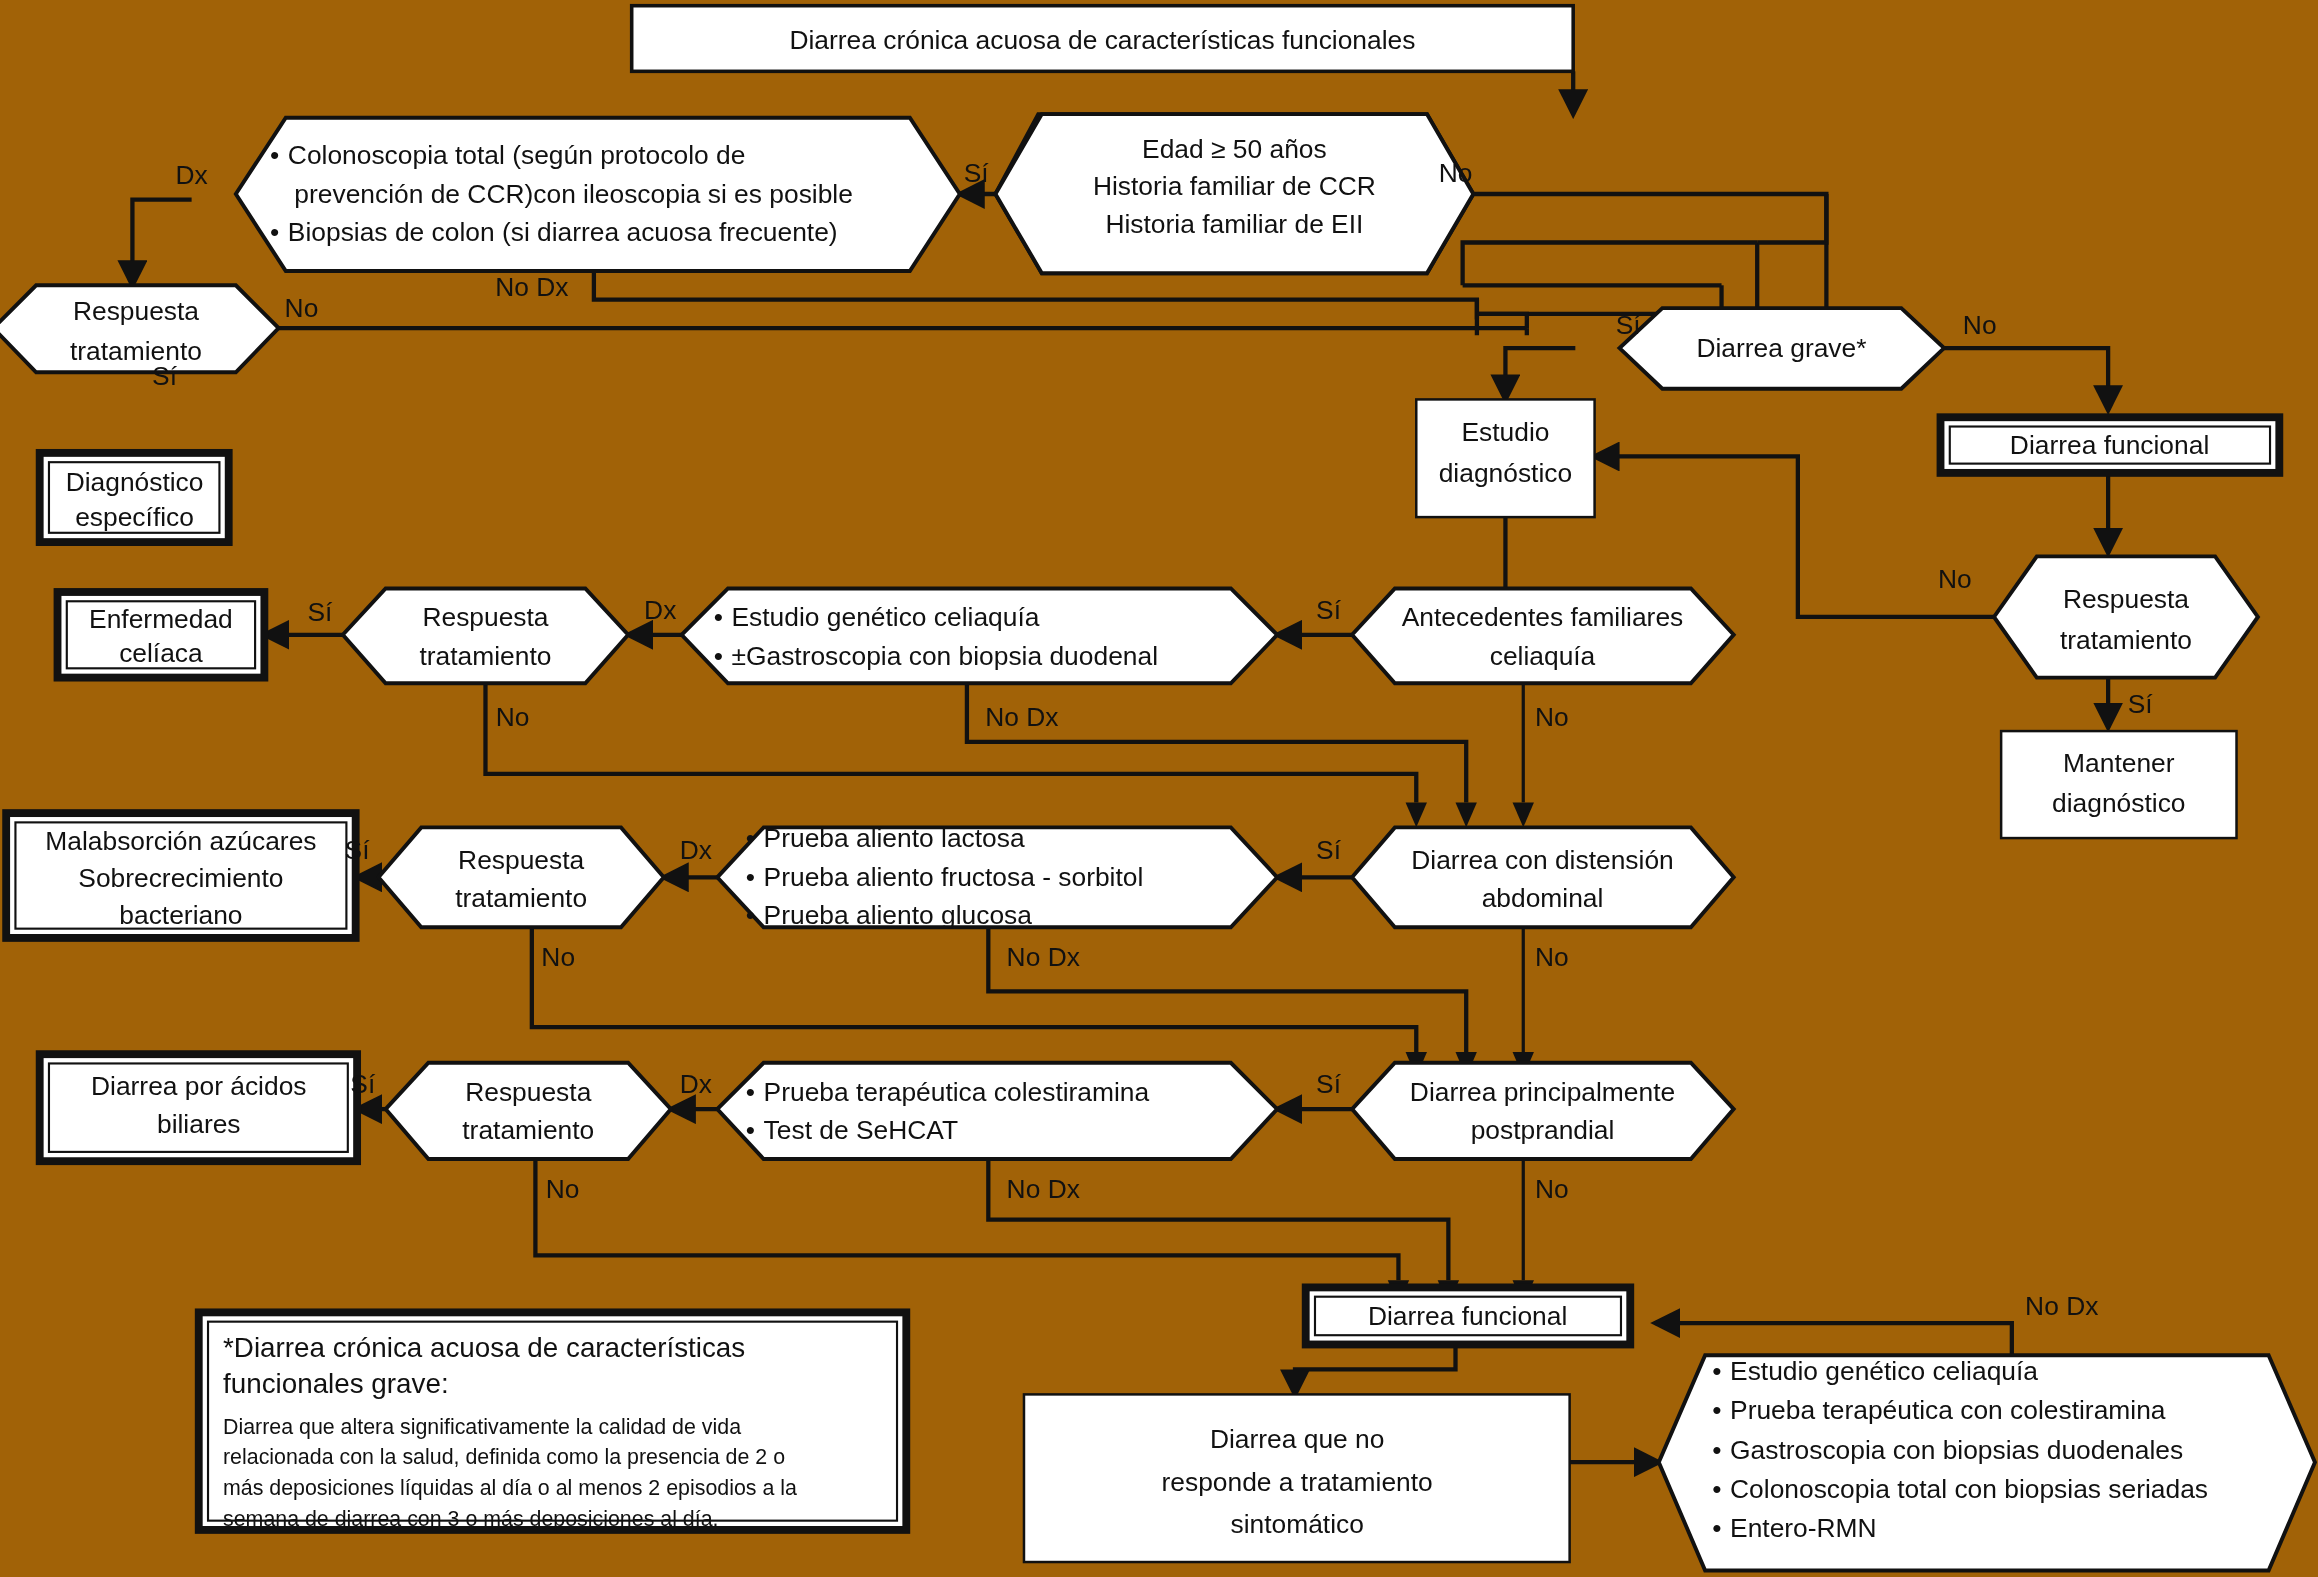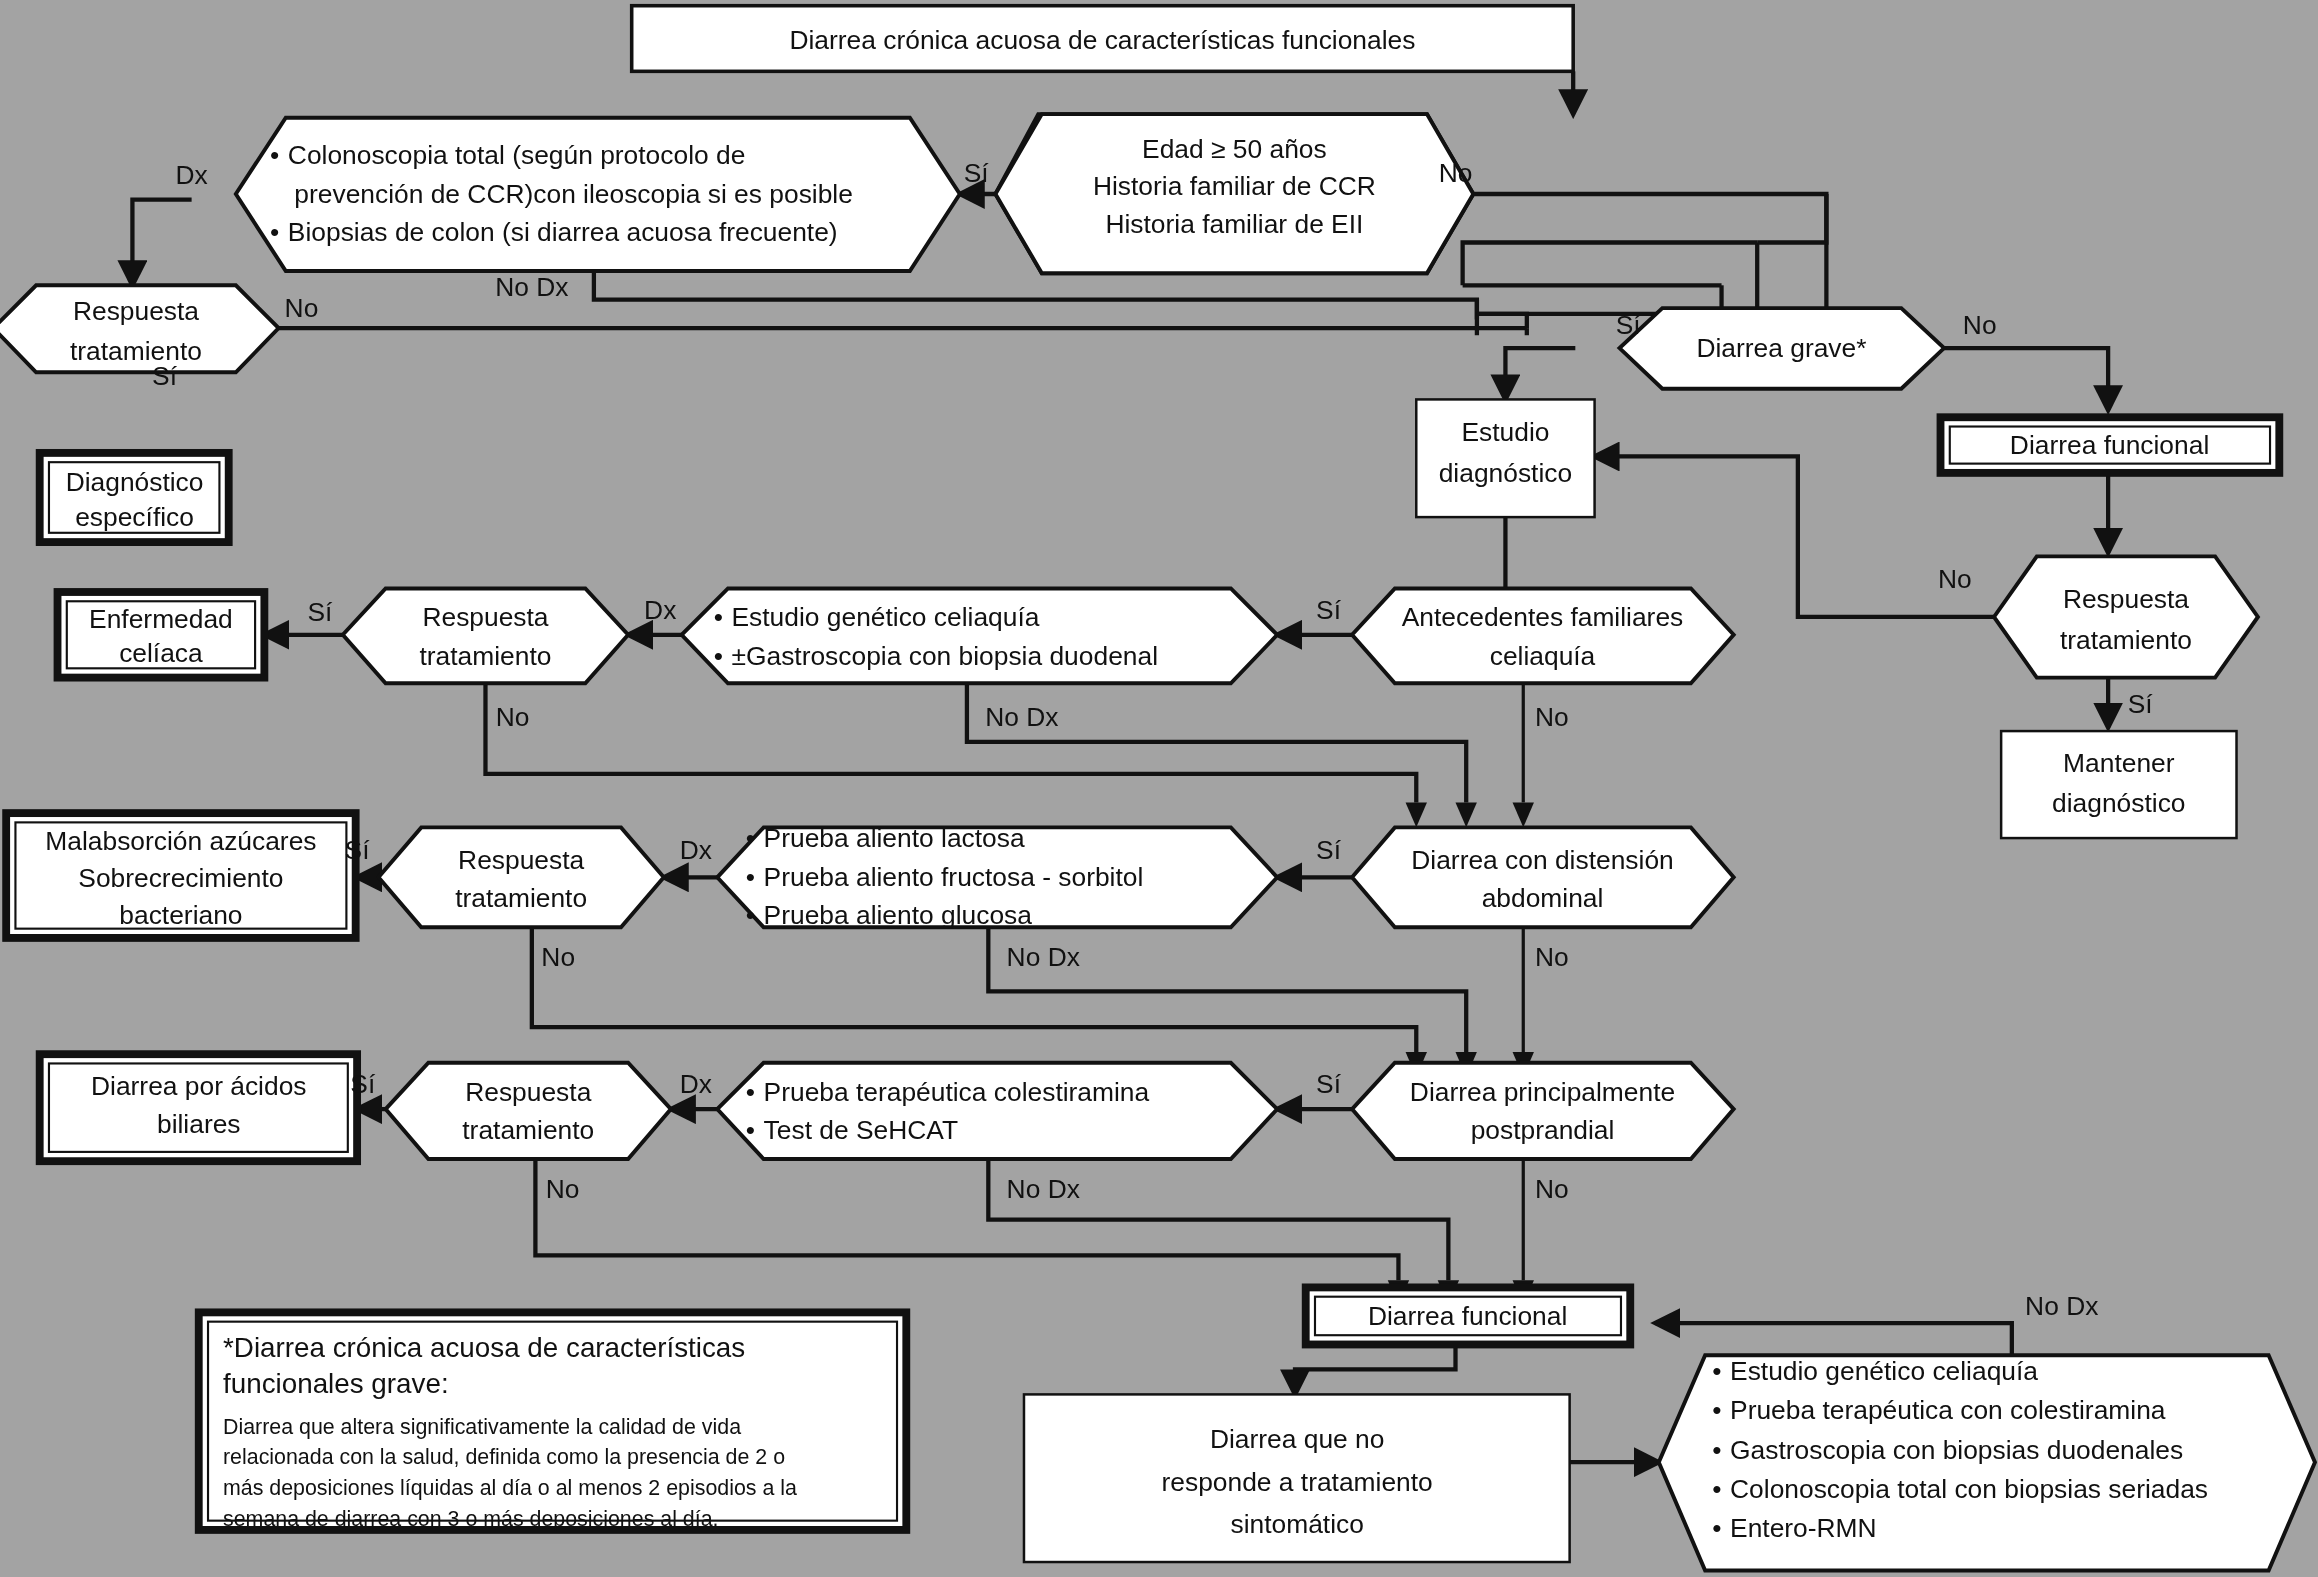--- a/index.html
+++ b/index.html
@@ -1,18 +1,18 @@
 <!DOCTYPE html>
 <html style="font-size:11.4px"><head>
 <meta charset="utf-8">
 <title>Algoritmo diarrea crónica acuosa funcional</title>
 <style>
   html,body{margin:0;padding:0;background:#ffffff;}
   body{font-family:"Liberation Sans", sans-serif;}
-  #stage{position:relative;width:2319px;height:1577px;background:#a3a3a3;overflow:hidden;}
+  #stage{position:relative;width:2319px;height:1577px;background:#a16207;overflow:hidden;}
   svg{display:block;position:absolute;top:0;left:0;width:2319px;height:1577px;}
   .hex{fill:#ffffff;stroke:#111111;stroke-width:5.5;stroke-linejoin:miter;}
   .rect{fill:#ffffff;stroke:#111111;stroke-width:5;}
   .rect-thin{fill:#ffffff;stroke:#111111;stroke-width:3.5;}
   .dblouter{fill:#ffffff;stroke:#111111;stroke-width:11;}
   .dblinner{fill:none;stroke:#111111;stroke-width:3;}
   .conn{fill:none;stroke:#111111;stroke-width:6;stroke-linejoin:miter;stroke-linecap:butt;}
   .conn-thin{fill:none;stroke:#111111;stroke-width:4.5;}
   .ahead{fill:#111111;}
   text{fill:#111111;font-family:"Liberation Sans", sans-serif;}

